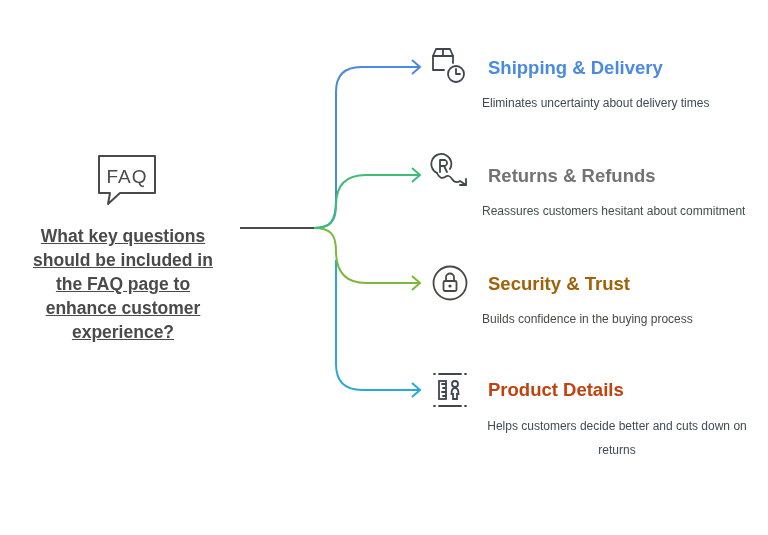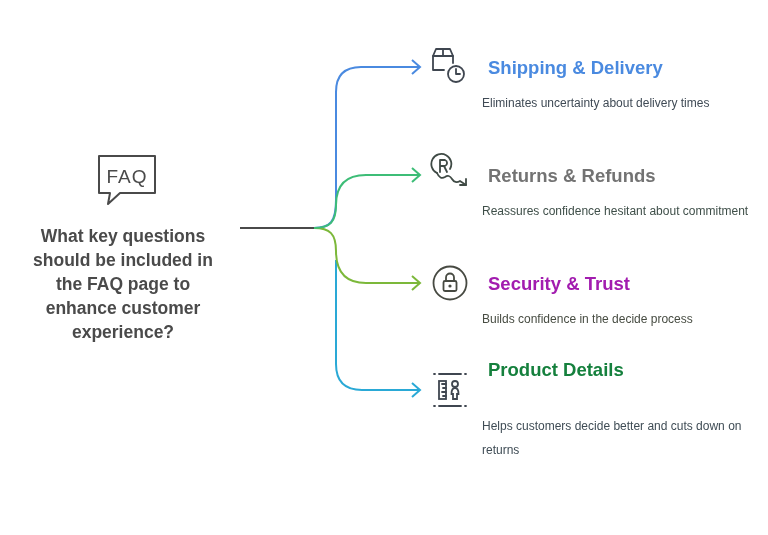--- a/index.html
+++ b/index.html
@@ -29,21 +29,21 @@
     <path id="c2" fill="none" stroke-width="2" d="M314 228 C330 228 336 234 336 251 Q336 283 366 283 L420 283" stroke="#7cb83a"></path>
     <path id="a2" fill="none" stroke-width="2" d="M412 276 L420 283 L412 290" stroke="#7cb83a"></path>
     <path id="c1" fill="none" stroke-width="2" d="M314 228 C330 228 336 222 336 205 Q336 175 366 175 L420 175" stroke="#3dbd77"></path>
     <path id="a1" fill="none" stroke-width="2" d="M412 168 L420 175 L412 182" stroke="#3dbd77"></path>
   </svg>
 
 <svg class="question-icon" viewBox="0 0 62 54">
   <path d="M3 3 H59 V40 H24 L12 51 L14 40 H3 Z" fill="none" stroke="#4a4a4a" stroke-width="2" stroke-linejoin="round"></path>
   <text x="31" y="30" text-anchor="middle" font-family="Liberation Sans, sans-serif" font-size="19" fill="#4a4a4a" letter-spacing="1">FAQ</text>
 </svg>
-<div class="question" style="color: rgb(74, 74, 74);">What key questions should be included in the FAQ page to enhance customer experience?</div>
+<div class="question" style="color: rgb(74, 74, 74); text-decoration: underline;">What key questions should be included in the FAQ page to enhance customer experience?</div>
 
 <svg class="branch-icon" style="left:430px;top:46px;" viewBox="0 0 40 40">
   <g fill="none" stroke="#3f4650" stroke-width="1.8" stroke-linejoin="round" stroke-linecap="round">
     <path d="M3 10 L6 3 H20 L23 10 Z"></path>
     <path d="M13 3 V10"></path>
     <path d="M3 10 V24 H14"></path>
     <path d="M23 10 V17"></path>
     <circle cx="26" cy="28" r="8"></circle>
     <path d="M26 23 V28 H30"></path>
   </g>
@@ -53,41 +53,41 @@
 
 <svg class="branch-icon" style="left:430px;top:153px;" viewBox="0 0 40 40">
   <g fill="none" stroke="#3f4a45" stroke-width="1.8" stroke-linecap="round" stroke-linejoin="round">
     <path d="M7 20 A10 10 0 1 1 20 16"></path>
     <path d="M10 7 V19 M10 7 H15 A3.2 3.2 0 0 1 15 13 H10 M14 13 L17 19"></path>
     <path d="M7 20 Q10 27 15 24 Q19 21 22 26 Q25 31 30 28 L36 32"></path>
     <path d="M36 26 V32 H30"></path>
   </g>
 </svg>
 <div class="branch-title" style="top: 164px; color: #737373;">Returns &amp; Refunds</div>
-<div class="branch-desc" style="top: 199px; color: rgb(63, 79, 73);">Reassures confidence hesitant about commitment</div>
+<div class="branch-desc" style="top: 199px; color: rgb(63, 79, 73);">Reassures customers hesitant about commitment</div>
 
 <svg class="branch-icon" style="left:430px;top:263px;" viewBox="0 0 40 40">
   <g fill="none" stroke="#474a42" stroke-width="1.8">
     <circle cx="20" cy="20" r="16.5"></circle>
     <path d="M16 18 V14.5 A4 4 0 0 1 24 14.5 V18"></path>
     <rect x="13.5" y="18" width="13" height="10" rx="1.5"></rect>
   </g>
   <circle cx="20" cy="23" r="1.6" fill="#474a42"></circle>
 </svg>
-<div class="branch-title" style="top: 272px; color: #a21caf;">Security &amp; Trust</div>
-<div class="branch-desc" style="top: 307px; color: rgb(71, 76, 66);">Builds confidence in the decide process</div>
+<div class="branch-title" style="top: 272px; color: #a16207;">Security &amp; Trust</div>
+<div class="branch-desc" style="top: 307px; color: rgb(71, 76, 66);">Builds confidence in the buying process</div>
 
 <svg class="branch-icon" style="left:430px;top:370px;" viewBox="0 0 40 40">
   <g fill="none" stroke="#3f4650" stroke-width="1.8" stroke-linecap="round">
     <path d="M9 4 H31"></path>
       <path d="M4 4 H5"></path>
       <path d="M35 4 H36"></path>
     <path d="M9 36 H31"></path>
       <path d="M4 36 H5"></path>
       <path d="M35 36 H36"></path>
     <rect x="9" y="11" width="7" height="18"></rect>
     <path d="M12 14 H16 M13 18 H16 M12 22 H16 M13 26 H16"></path>
     <circle cx="25" cy="14" r="3"></circle>
     <path d="M21.5 24 Q21.5 18 25 18 Q28.5 18 28.5 24 H27 V29 H23 V24 Z"></path>
   </g>
 </svg>
-<div class="branch-title" style="top: 358px; color: #15803d;">Product Details</div>
-<div class="branch-desc" style="top: 414px; color: rgb(63, 76, 85);">Helps customers decide better and cuts down on returns</div>
+<div class="branch-title" style="top: 378px; color: #c2410c;">Product Details</div>
+<div class="branch-desc" style="top: 414px; color: rgb(63, 76, 85); text-align: center;">Helps customers decide better and cuts down on returns</div>
 
 </body></html>

